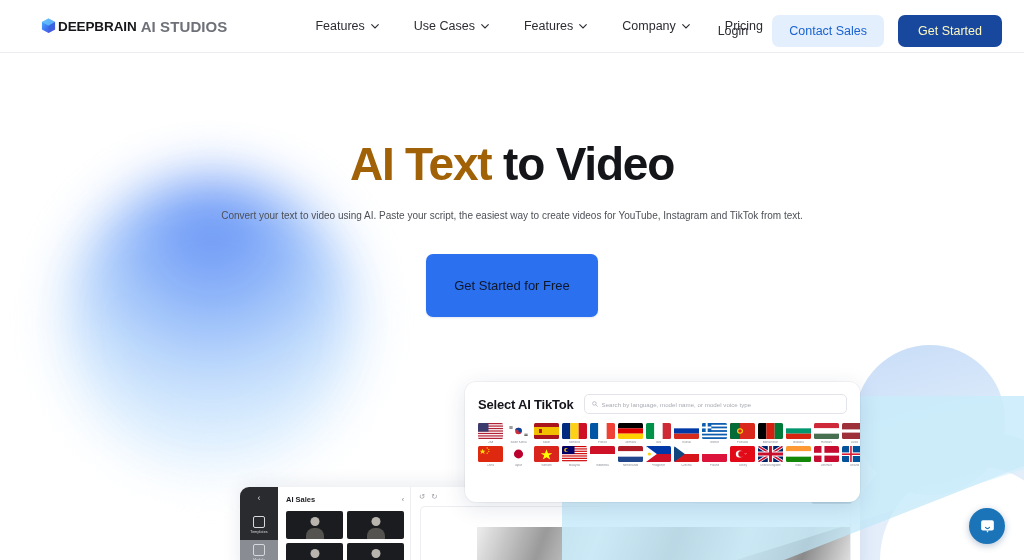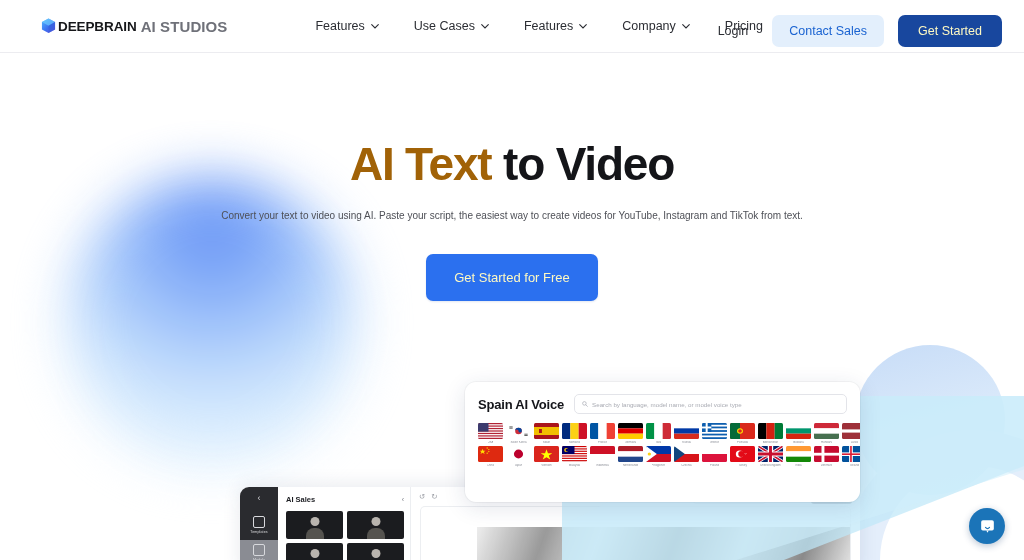--- a/index.html
+++ b/index.html
@@ -75,22 +75,22 @@
     font-size: 46px; font-weight: 700; color: #141519;
     letter-spacing: -1.2px; line-height: 1.12;
   }
   .hero-title .hl { color: #a16207; }
   .hero-sub {
     text-align: center; margin: 17px auto 0; width: 660px;
     font-size: 10px; line-height: 1.62; color: #4e5057; font-weight: 400;
   }
   .hero-cta-wrap { display: flex; justify-content: center; margin-top: 30px; }
   .btn-cta {
-    background: #2b70ef; color: #fef9c3; font-size: 13px; font-weight: 500;
-    border: none; border-radius: 7px; padding: 16px 28px; cursor: pointer;
+    background: #2b70ef; color: #0f172a; font-size: 13px; font-weight: 500;
+    border: none; border-radius: 7px; padding: 24px 28px; cursor: pointer;
     font-family: inherit; box-shadow: 0 1px 2px rgba(20,60,140,0.12);
   }
 
   
   .voice-panel {
     position: absolute; left: 465px; top: 382px; width: 395px; height: 120px;
     background: #fff; border-radius: 11px;
     box-shadow: 0 5px 22px rgba(30,50,90,0.13), 0 0 0 1px rgba(0,0,0,0.035);
     z-index: 25; padding: 12px 13px 0 13px; overflow: hidden;
   }
@@ -306,21 +306,21 @@
     </div>
   </div>
 
   <svg class="cyan-sheet" viewBox="0 0 600 200">
     <polygon points="0,0 600,0 600,16 130,200 0,200" fill="#bfe7f8" opacity="0.72"></polygon>
     <polygon points="0,130 250,0 600,0 600,30 60,200 0,200" fill="#cfeefb" opacity="0.55"></polygon>
   </svg>
 
   <div class="voice-panel">
     <div class="voice-head">
-      <span class="voice-title">Spain AI Voice</span>
+      <span class="voice-title">Select AI TikTok</span>
       <div class="voice-search">
         <svg width="6" height="6" viewBox="0 0 10 10">
           <circle cx="4" cy="4" r="3" fill="none" stroke="#acaeb6" stroke-width="1.2"></circle>
           <path d="M6.3 6.3 L9 9" stroke="#acaeb6" stroke-width="1.2" stroke-linecap="round"></path>
         </svg>
         <span class="voice-search-ph">Search by language, model name, or model voice type</span>
       </div>
     </div>
     <div class="flags" id="flags-container">
         <div class="flag-row">

